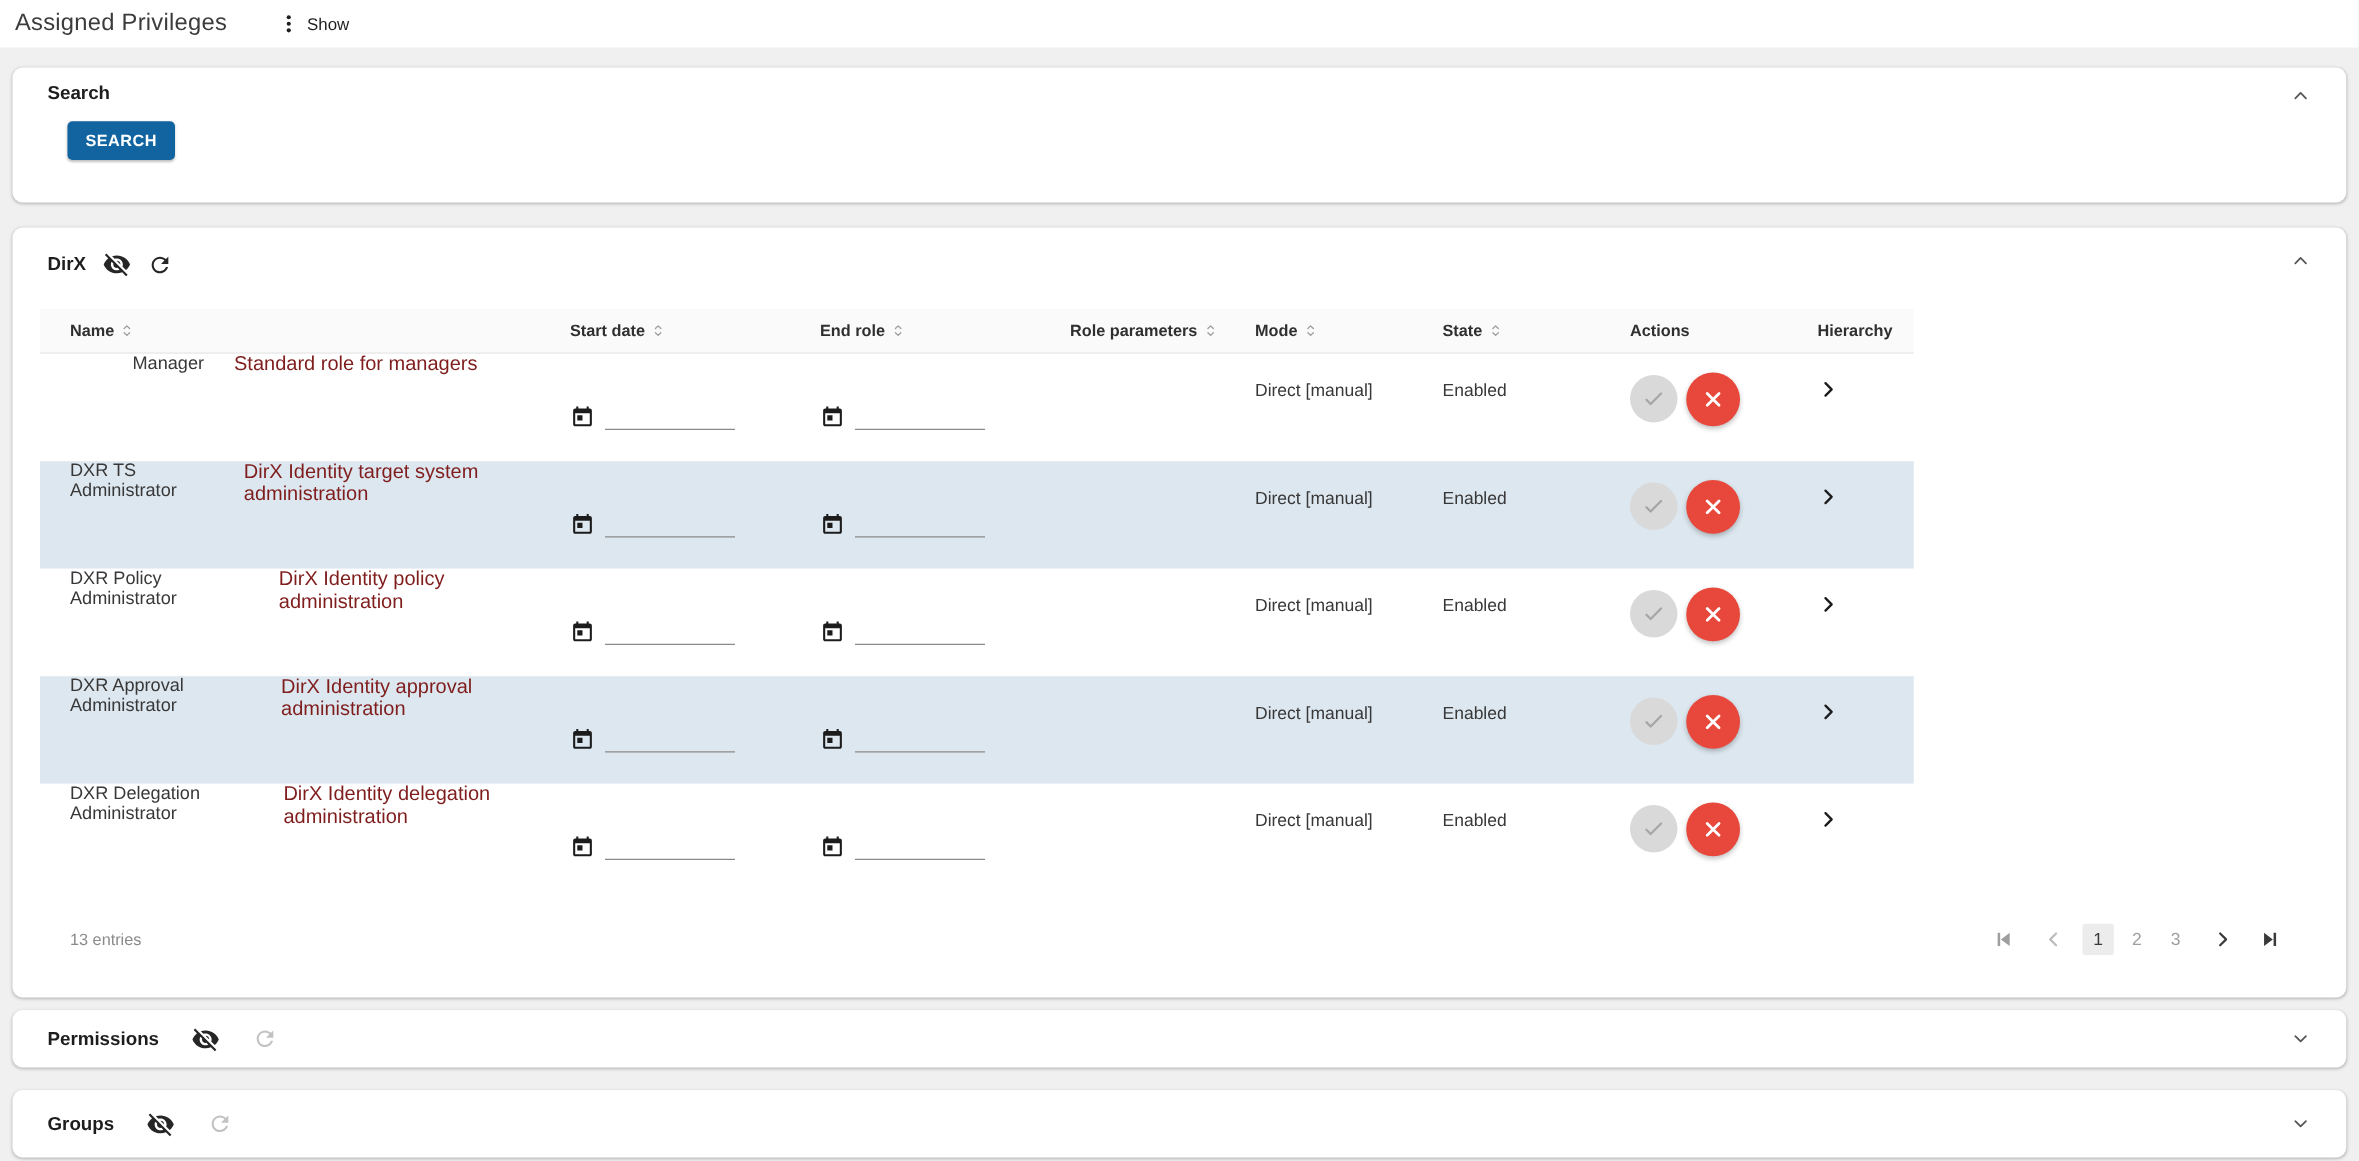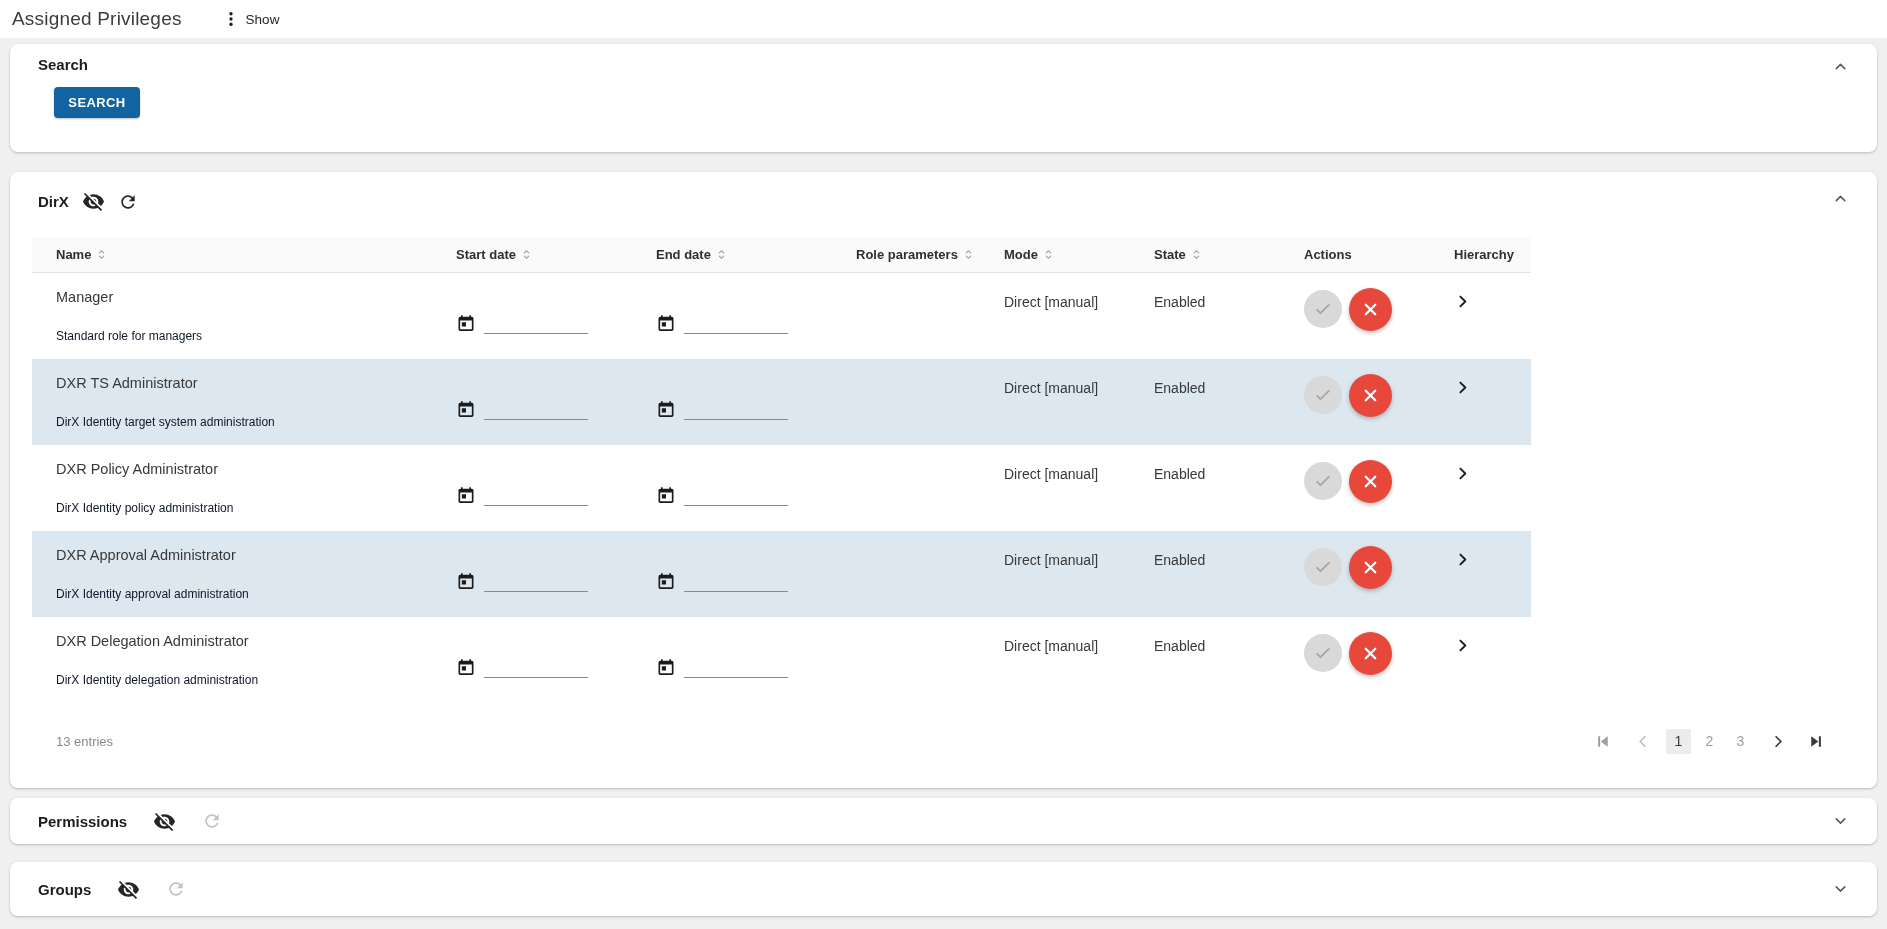--- a/index.html
+++ b/index.html
@@ -30,21 +30,21 @@
     box-shadow: 0 1px 3px rgba(0,0,0,.16), 0 1px 2px rgba(0,0,0,.08);
   }
   .card-title { font-size: 15px; font-weight: 700; color: #1d1d1d; }
   .collapse-btn {
     position: absolute; right: 26px; background: none; border: none; cursor: pointer;
     color: #555; padding: 2px;
   }
   .collapse-btn svg { width: 17px; height: 17px; }
 
   
-  .search-card { margin-top: 6px; height: 108px; padding: 12px 24px 12px 28px; }
+  .search-card { margin-top: 16px; height: 108px; padding: 12px 24px 12px 28px; }
   .search-card .collapse-btn { top: 12px; }
   .search-row { display: flex; align-items: flex-end; margin-top: 14px; }
   .search-input {
     width: 733px; border: none; border-bottom: 1px solid #8f8f8f; background: transparent;
     font-size: 14px; padding: 10px 0 8px 0; color: #333; outline: none;
     font-family: "Liberation Sans", sans-serif;
   }
   .search-input::placeholder { color: #9a9a9a; }
   .search-btn {
     margin-left: 16px; width: 86px; height: 31px; border: none; border-radius: 4px;
@@ -73,23 +73,23 @@
   .th { display: flex; align-items: center; padding-left: 24px; font-size: 13px; font-weight: 700; color: #2f2f2f; }
   .sort-ico { margin-left: 4px; color: #9e9e9e; }
   .sort-ico svg { width: 13px; height: 13px; }
 
   .c0 { width: 400px; } .c1 { width: 200px; } .c2 { width: 200px; } .c3 { width: 148px; }
   .c4 { width: 150px; } .c5 { width: 150px; } .c6 { width: 150px; } .c7 { width: 101px; }
 
   .tr { display: flex; height: 86px; background: #fff; }
   .tr.stripe { background: var(--stripe); }
   .td { padding-left: 24px; }
-  .td-name { display: flex; flex-direction: column; justify-content: center; gap: 24px; }
+  .td-name { display: flex; justify-content: center; gap: 24px; }
   .row-name { font-size: 14.5px; color: #383838; }
-  .row-desc { font-size: 12px; color: #0f172a; }
+  .row-desc { font-size: 16px; color: #7f1d1d; }
   .td-date { display: flex; align-items: center; }
   .date-wrap { display: flex; align-items: flex-end; margin-top: 14px; }
   .cal-ico { color: #1c1c1c; cursor: pointer; }
   .cal-ico svg { width: 20px; height: 21px; }
   .date-field { width: 104px; height: 19px; margin-left: 8px; border-bottom: 1px solid #8a8a8a; cursor: text; }
   .td-mode, .td-state { padding-top: 21px; font-size: 14px; color: #383838; }
   .td-actions { padding-top: 15px; display: flex; align-items: flex-start; gap: 7px; }
   .btn-check {
     width: 38px; height: 38px; border-radius: 50%; border: none; background: #d9d9d9;
     display: flex; align-items: center; justify-content: center; color: #a6a6a6; cursor: default;
@@ -235,21 +235,21 @@
       </div>
       <div class="th c1">
         <span>Start date</span>
         <span class="sort-ico">
             <svg>
               <use href="#i-sort"></use>
             </svg>
           </span>
       </div>
       <div class="th c2">
-        <span>End date</span>
+        <span>End role</span>
         <span class="sort-ico">
             <svg>
               <use href="#i-sort"></use>
             </svg>
           </span>
       </div>
       <div class="th c3">
         <span>Role parameters</span>
         <span class="sort-ico">
             <svg>

